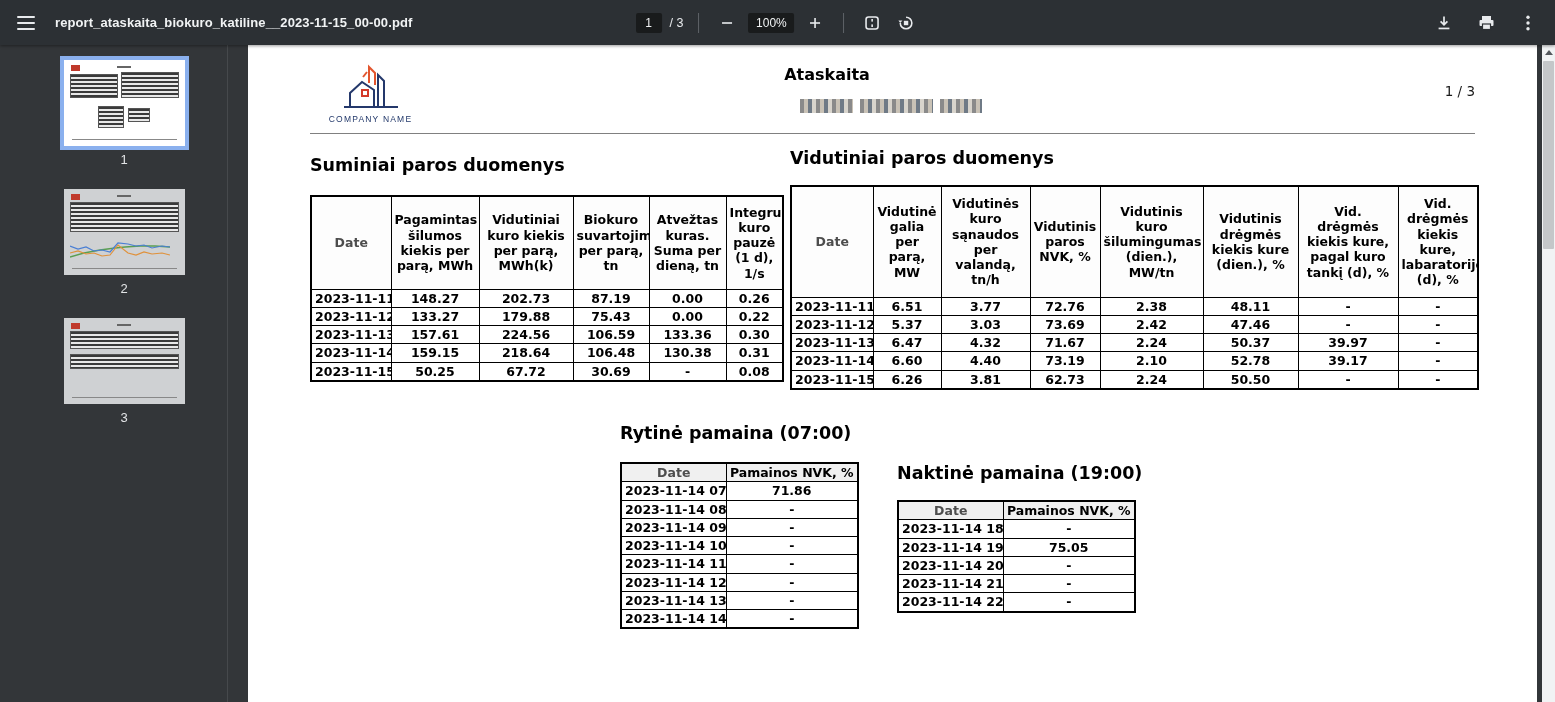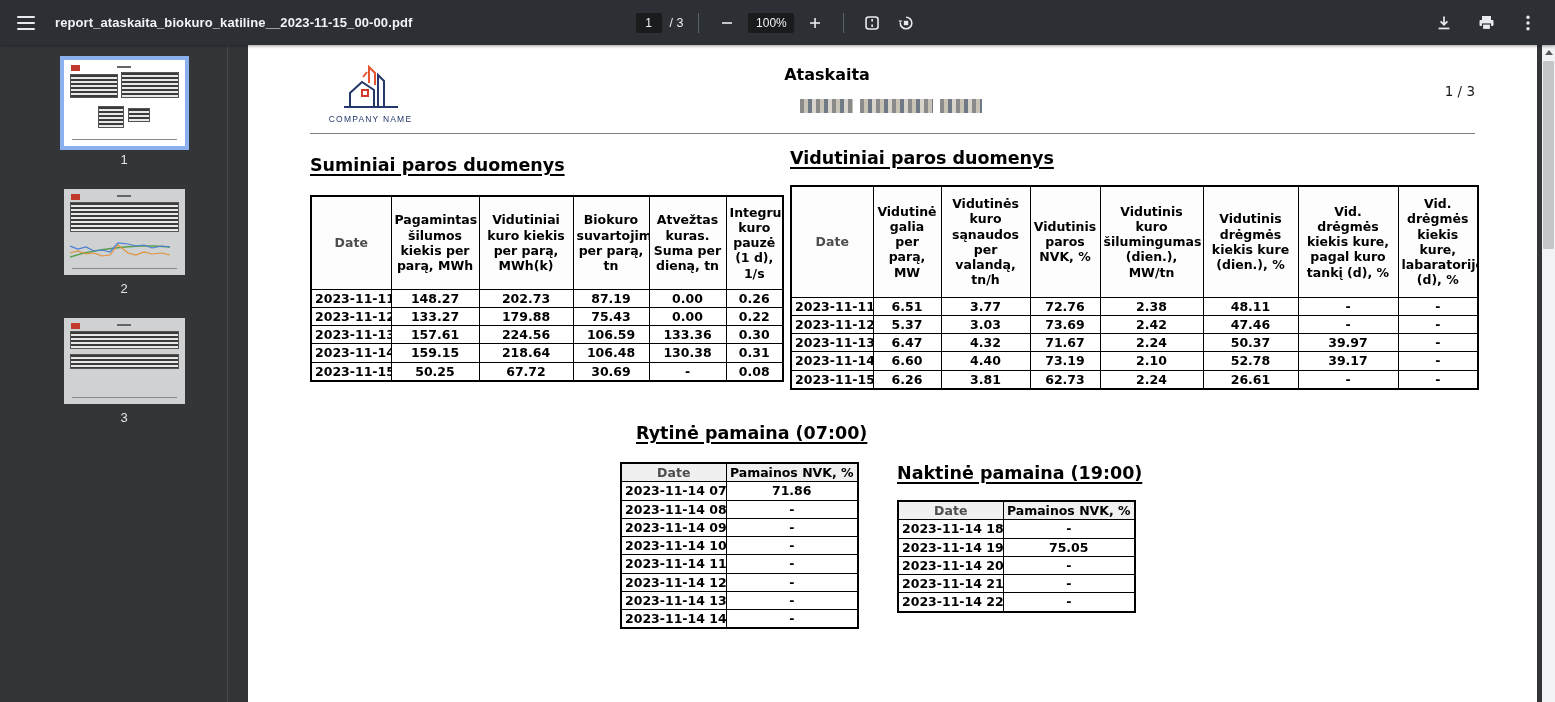--- a/index.html
+++ b/index.html
@@ -60,25 +60,25 @@
   .logo-text { font-size:8.5px; letter-spacing:1.2px; color:#22386a; margin-top:1px; font-family:"Liberation Sans",sans-serif; }
   .doc-title { position:absolute; top:20px; left:0; width:1158px; text-align:center;
                font-size:16px; font-weight:700; }
   .redacted { position:absolute; top:54px; left:552px; width:182px; height:14px; display:flex; gap:7px; filter:blur(.7px); }
   .redacted span { height:100%; background:
       repeating-linear-gradient(90deg,#8a8a8a 0 4px,#c9c2b6 4px 8px,#6f7a86 8px 12px,#d8d4cc 12px 16px); }
   .redacted .w1{flex:5;} .redacted .w2{flex:7;} .redacted .w3{flex:4;}
   .page-num { position:absolute; top:38px; right:62px; font-size:13.5px; color:#1a1a1a; }
   .head-rule { position:absolute; top:88px; left:62px; right:62px; height:1px; background:#808080; }
 
-  .sec-head { position:absolute; font-size:17.5px; font-weight:700; text-decoration:underline;
+  .sec-head { position:absolute; font-size:17.5px; font-weight:700; 
               text-decoration-thickness:2px; text-underline-offset:3px; white-space:nowrap; }
   #h-suminiai  { left:62px;  top:110px; }
   #h-vidutiniai{ left:542px; top:103px; }
-  #h-rytine    { left:372px; top:378px;margin-left:16px; }
+  #h-rytine    { left:372px; top:378px; }
   #h-naktine   { left:649px; top:418px; }
 
   table.datatable { position:absolute; border-collapse:collapse; table-layout:fixed;
                     font-family:"DejaVu Sans", sans-serif; }
   table.datatable th, table.datatable td { border:1px solid #000; font-size:12.5px; font-weight:700;
                     padding:1px 3px; line-height:1.22; overflow:hidden; }
   table.datatable { border:2px solid #000; }
   table.datatable th { text-align:center; vertical-align:middle; background:#fdfdfd; }
   table.datatable th:first-child { color:#4d4d4d; }
   table.datatable td { text-align:center; height:17px; }
@@ -361,21 +361,21 @@
             <td>52.78</td>
             <td>39.17</td>
             <td>-</td>
           </tr>
           <tr>
             <td>2023-11-15</td>
             <td>6.26</td>
             <td>3.81</td>
             <td>62.73</td>
             <td>2.24</td>
-            <td>26.61</td>
+            <td>50.50</td>
             <td>-</td>
             <td>-</td>
           </tr>
         </tbody>
       </table>
 
     <div class="sec-head" id="h-rytine">Rytinė pamaina (07:00)</div>
     <table class="datatable small" id="t-rytine">
         <colgroup>
           <col style="width: 105px;">

